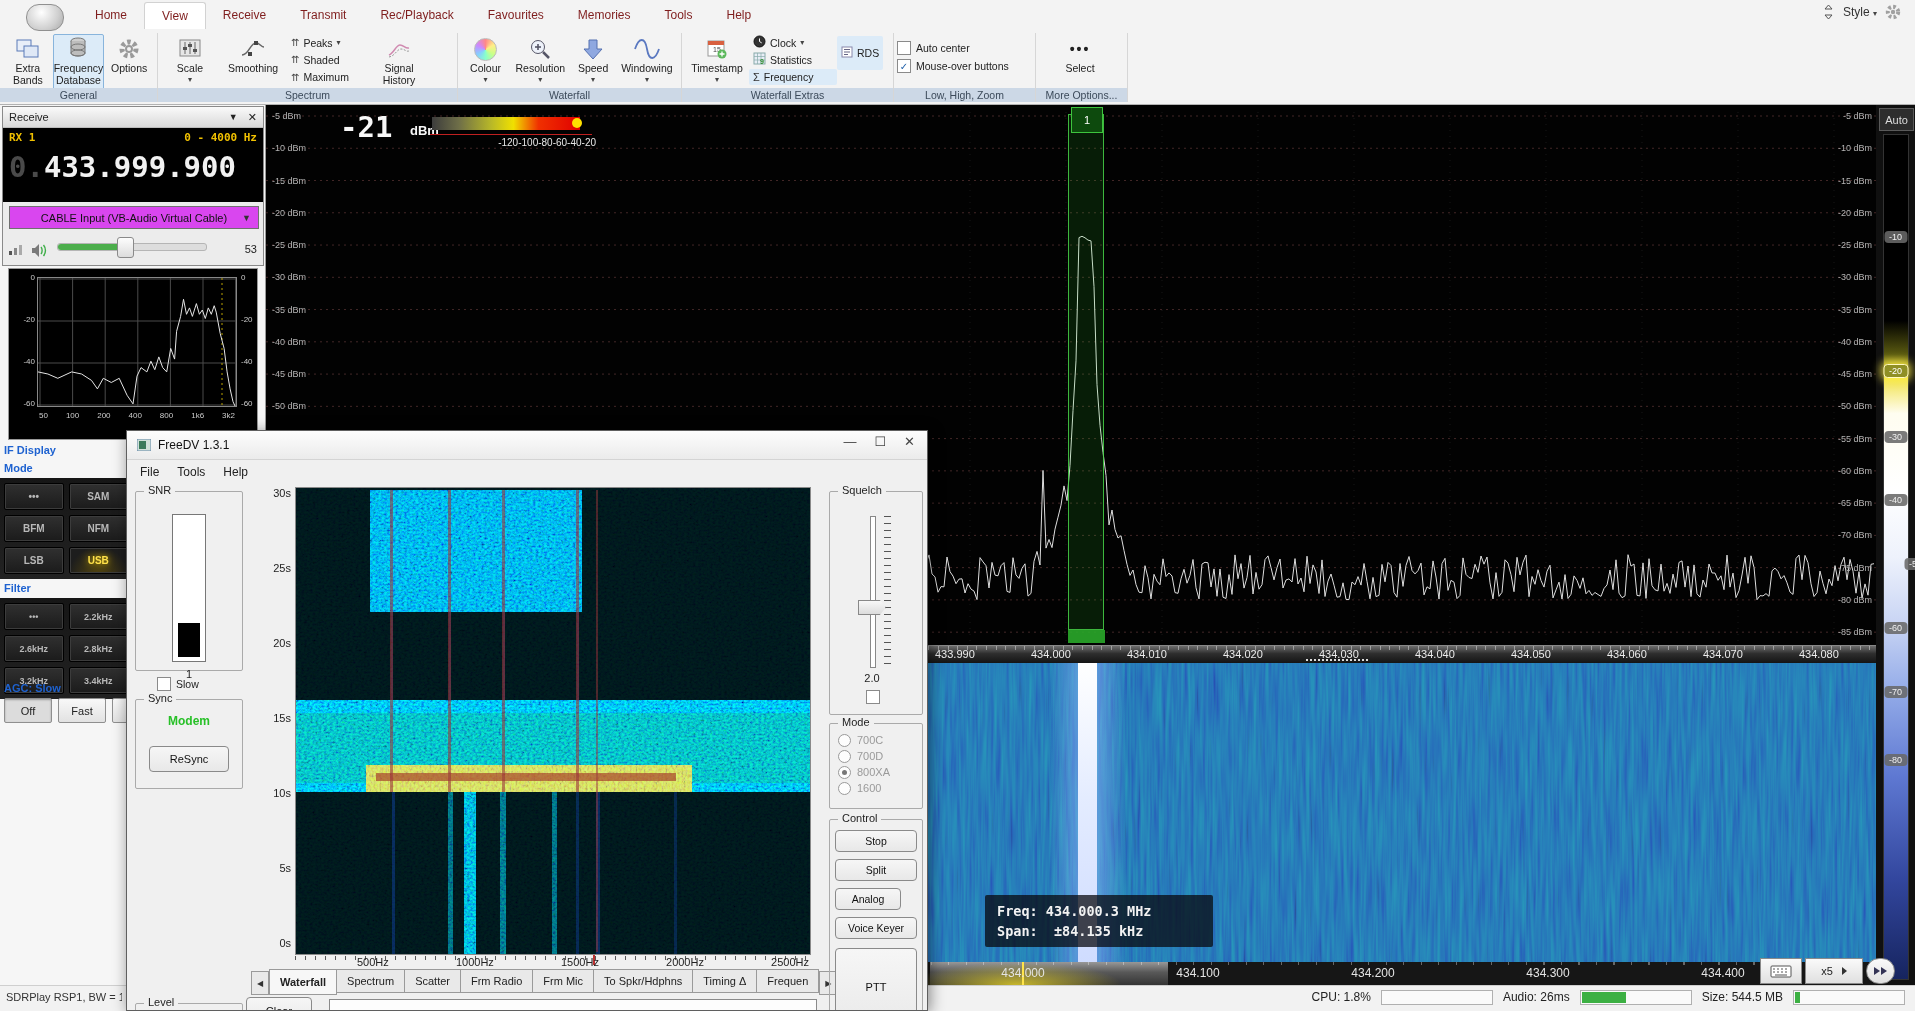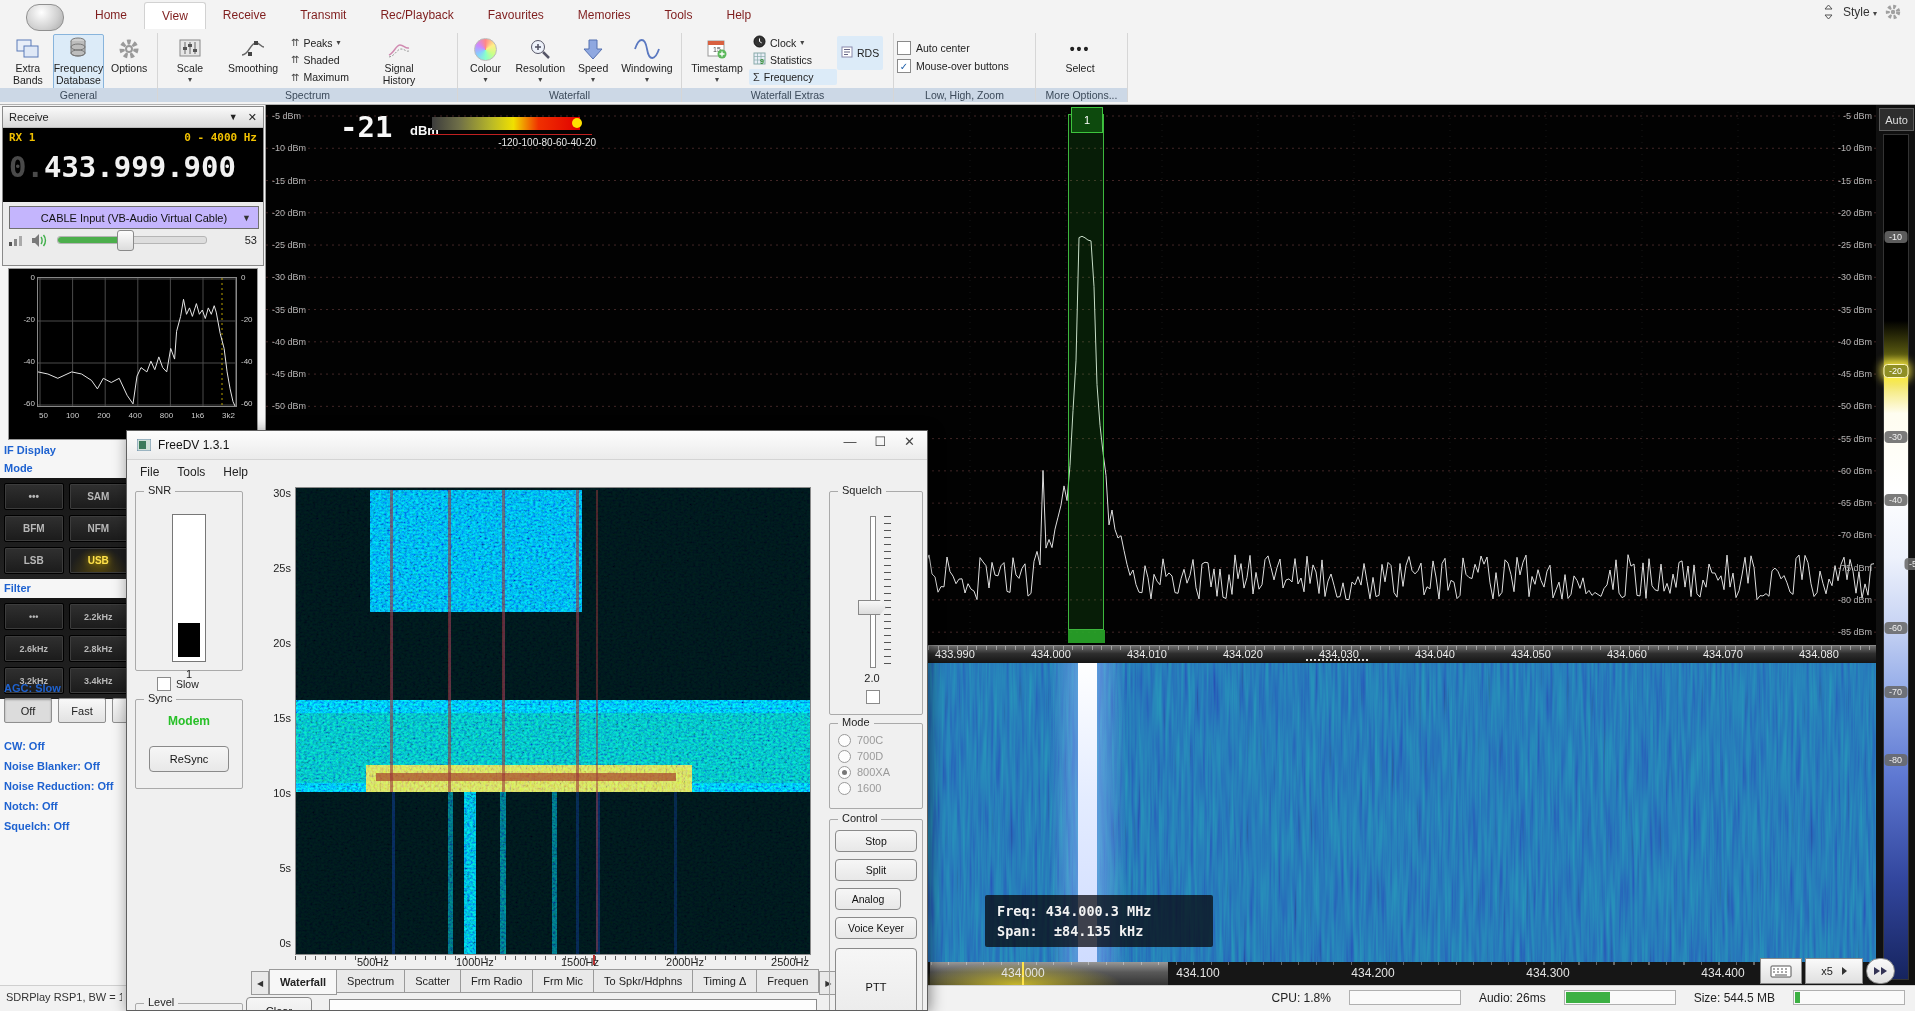--- a/index.html
+++ b/index.html
@@ -32,24 +32,24 @@
   .chk.on .box::after{content:"✓";}
   
   #left-panel{left:0;top:104px;width:266px;height:881px;background:#f6f6f6;border-right:1px solid #9a9a9a;box-sizing:border-box;z-index:2;}
   #rx-win{position:absolute;left:2px;top:2px;width:260px;height:158px;border:1px solid #8a8a8a;background:#ececec;}
   #rx-hdr{height:20px;background:linear-gradient(#fafafa,#d9d9d9);display:flex;align-items:center;padding:0 6px;font-size:11px;color:#222;border-bottom:1px solid #bbb;}
   #rx-hdr .sp{flex:1;}
   #rx-lcd{height:74px;background:#000;padding:3px 6px;box-sizing:border-box;}
   #rx-lcd .r1{display:flex;justify-content:space-between;color:#f0c000;font-weight:bold;font-size:11px;font-family:"DejaVu Sans Mono",monospace;}
   #freq-line{font-family:"DejaVu Sans Mono",monospace;font-size:29px;font-weight:bold;color:#f2f2f2;letter-spacing:0px;margin-top:6px;white-space:nowrap;}
   #freq-line .dim{color:#4a4a4a;}
-  #dev-select{position:absolute;left:6px;top:99px;width:248px;height:21px;background:#c4b5fd;border:1px solid #707070;
+  #dev-select{position:absolute;left:6px;top:99px;width:248px;height:21px;background:#d946ef;border:1px solid #707070;
     display:flex;align-items:center;justify-content:center;font-size:11px;color:#111;}
   #dev-select .dcaret{position:absolute;right:7px;font-size:9px;color:#333;}
-  #vol-row{position:absolute;left:6px;top:120px;width:248px;height:26px;display:flex;align-items:center;gap:8px;}
+  #vol-row{position:absolute;left:6px;top:136px;width:248px;height:26px;display:flex;align-items:flex-start;gap:8px;}
   #vol-track{position:relative;width:148px;height:6px;background:#ddd;border:1px solid #b5b5b5;border-radius:3px;}
   #vol-fill{position:absolute;left:0;top:0;height:6px;width:45%;background:#4cae4c;border-radius:3px;}
   #vol-thumb{position:absolute;left:calc(45% - 8px);top:-7px;width:15px;height:19px;background:linear-gradient(#fdfdfd,#dcdcdc);border:1px solid #8a8a8a;border-radius:3px;}
   #vol-val{margin-left:auto;font-size:11px;color:#222;}
   
   #agraph{position:absolute;left:8px;top:164px;width:250px;height:172px;background:#000;border:1px solid #999;box-sizing:border-box;}
   #aplot{position:absolute;left:28px;top:8px;width:200px;height:130px;border:1px solid #888;box-sizing:border-box;}
   .aylab{position:absolute;width:24px;font-size:8px;color:#ccc;text-align:right;}
   .aylabr{position:absolute;width:24px;font-size:8px;color:#ccc;text-align:left;left:232px;}
   #axlabs{position:absolute;left:28px;top:142px;width:200px;display:flex;justify-content:space-between;font-size:8px;color:#ccc;padding:0 2px;box-sizing:border-box;}
@@ -148,21 +148,21 @@
   #sq-thumb{position:absolute;left:28px;top:108px;width:26px;height:13px;background:linear-gradient(#f8f8f8,#dcdcdc);border:1px solid #888;
     clip-path:polygon(0 0,78% 0,100% 50%,78% 100%,0 100%);}
   #sq-val{position:absolute;left:0;top:180px;width:84px;text-align:center;font-size:11px;}
   #sq-chk{position:absolute;left:36px;top:198px;width:12px;height:12px;border:1px solid #8a8a8a;background:#fff;}
   .radio{display:flex;align-items:center;gap:6px;height:16px;color:#9a9a9a;font-size:11px;}
   .rdot{width:11px;height:11px;border-radius:50%;border:1px solid #9a9a9a;background:#fdfdfd;position:relative;}
   .radio.on .rdot::after{content:"";position:absolute;left:3px;top:3px;width:5px;height:5px;border-radius:50%;background:#777;}
   
   #statusbar{left:0;top:985px;width:1915px;height:26px;background:#f2f2f2;border-top:1px solid #cfcfcf;box-sizing:border-box;z-index:2;}
   #sb-left{position:absolute;left:6px;top:5px;width:116px;overflow:hidden;white-space:nowrap;font-size:11px;color:#333;}
-  #sb-right{position:absolute;right:10px;top:4px;display:flex;align-items:center;gap:18px;font-size:12px;color:#222;}
+  #sb-right{position:absolute;right:10px;top:4px;display:flex;gap:10px;font-size:12px;color:#222;}
   .sbar{width:110px;height:13px;border:1px solid #b0b0b0;background:#fafafa;position:relative;}
   .sfill{position:absolute;left:1px;top:1px;bottom:1px;background:#3cb043;}
   .icon-svg{display:block;}
 </style>
 </head>
 <body>
 
 <div id="screen">
 
   <div id="ribbon" class="abs">
@@ -676,28 +676,20 @@
           <div class="dbtn" style="font-size:9px;">3.2kHz</div>
           <div class="dbtn" style="font-size:9px;">3.4kHz</div>
         </div>
     </div>
     <div class="blue-label abs" style="left:4px;top:578px;">AGC: Slow</div>
     <div id="agc-row">
 
     <div class="lbtn on">Off</div>
         <div class="lbtn">Fast</div>
         <div class="lbtn">Med</div>
-      </div>
-    <div id="status-lines">
-
-    <div class="blue-label">CW: Off</div>
-        <div class="blue-label">Noise Blanker: Off</div>
-        <div class="blue-label">Noise Reduction: Off</div>
-        <div class="blue-label">Notch: Off</div>
-        <div class="blue-label">Squelch: Off</div>
       </div>
   </div>
 
   <div id="freedv" class="abs">
     <div id="fv-title">
       <svg width="14" height="12" viewBox="0 0 14 12" style="margin-right:7px;">
           <rect x="0" y="0" width="14" height="12" fill="#cfe0d8" stroke="#68a"></rect>
           <rect x="2" y="2" width="7" height="8" fill="#3a7a5a"></rect>
         </svg>
       <span>FreeDV 1.3.1</span>

